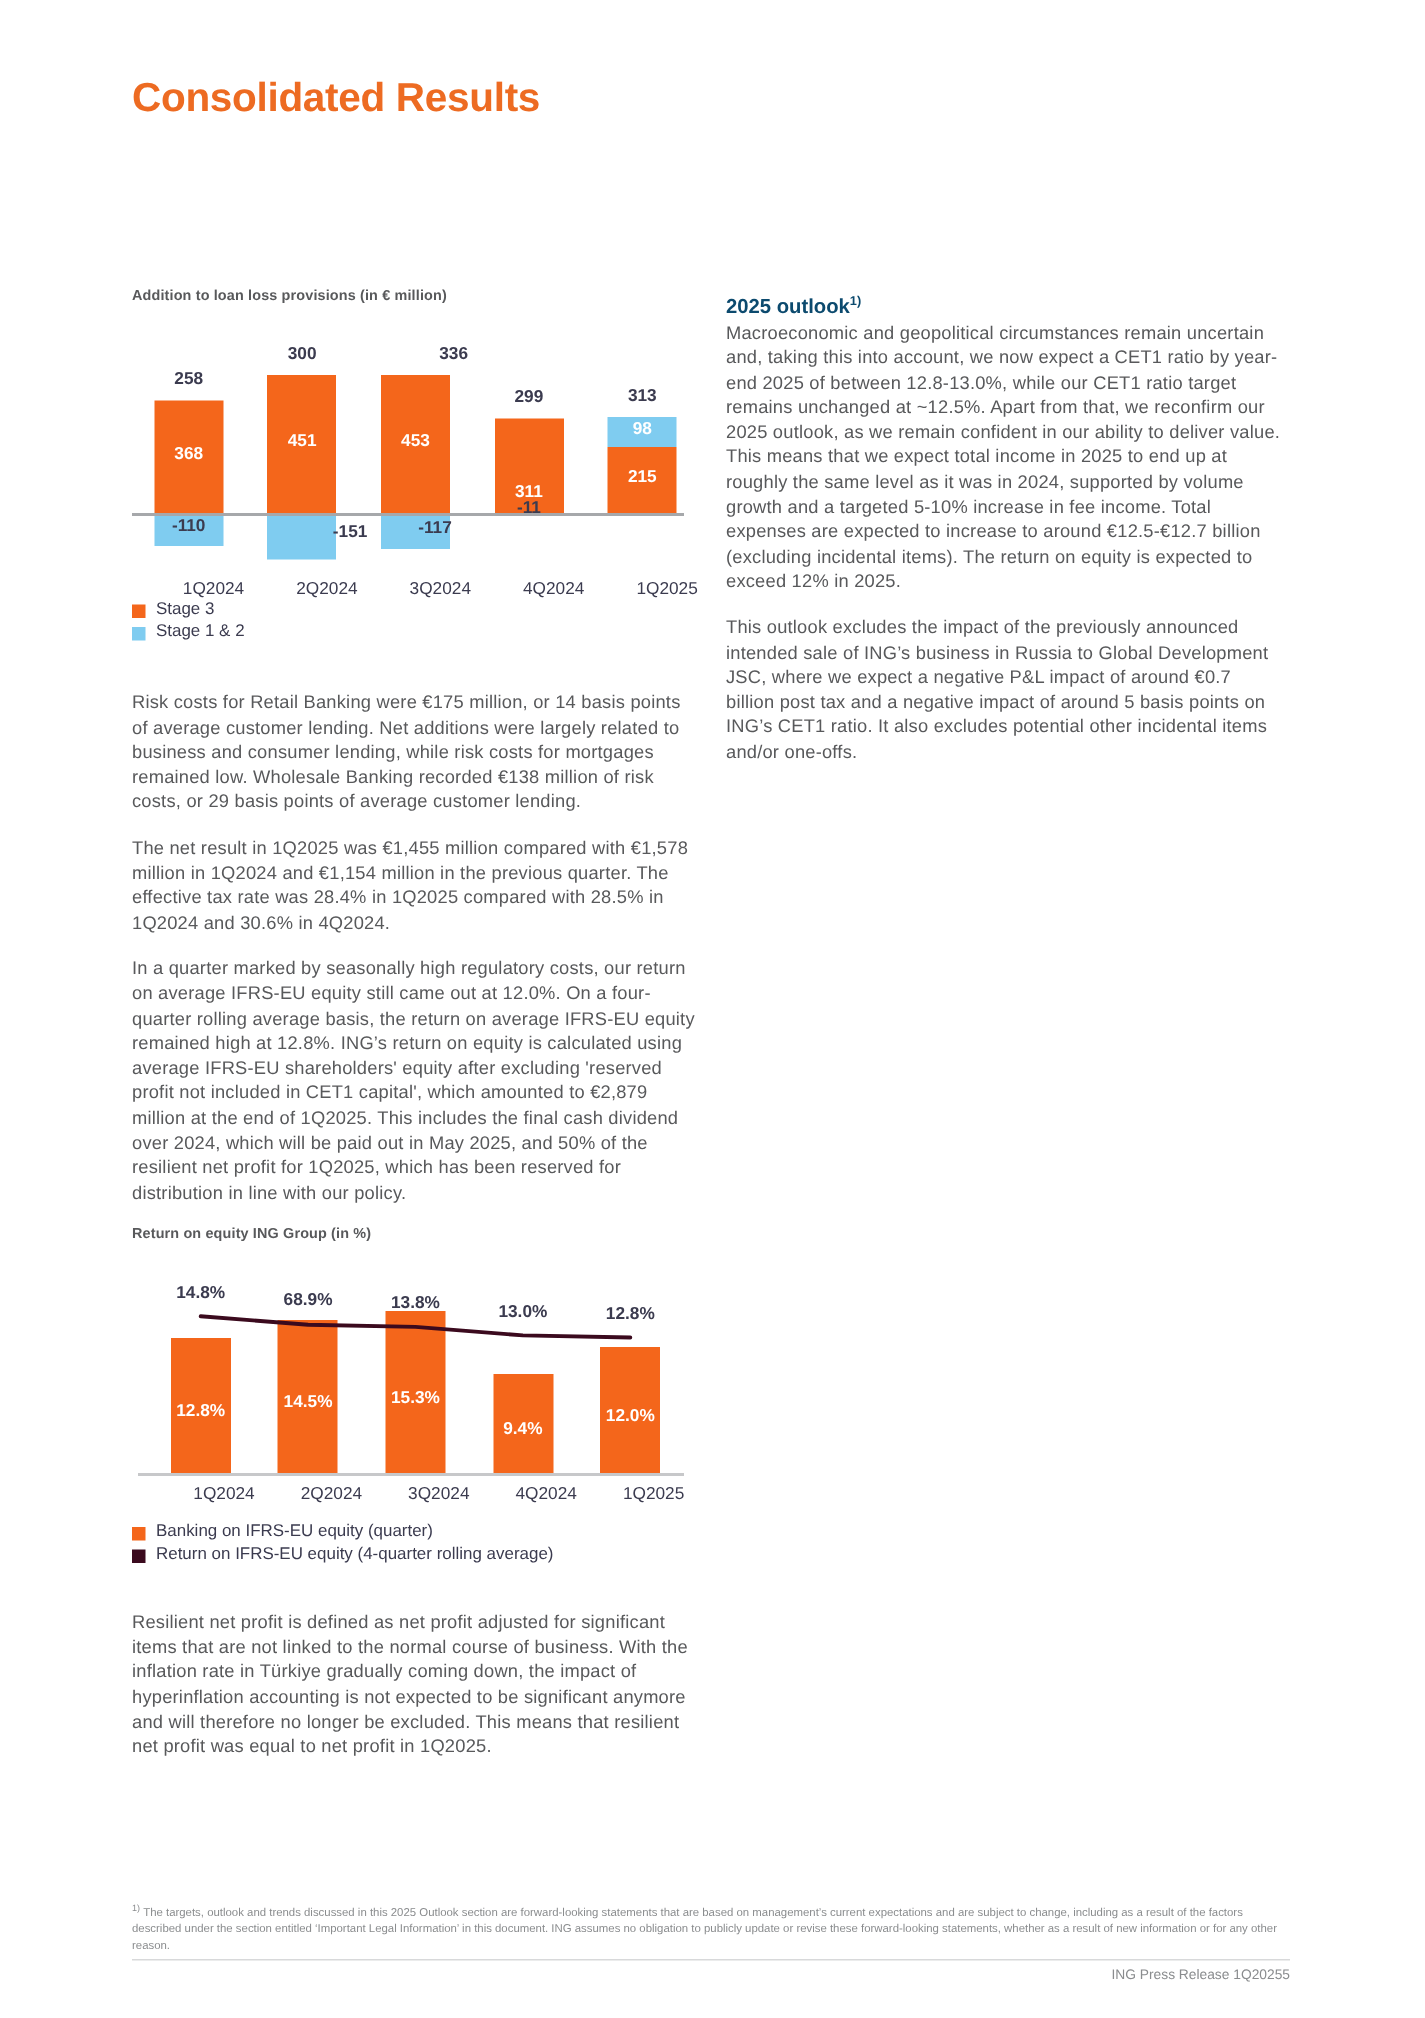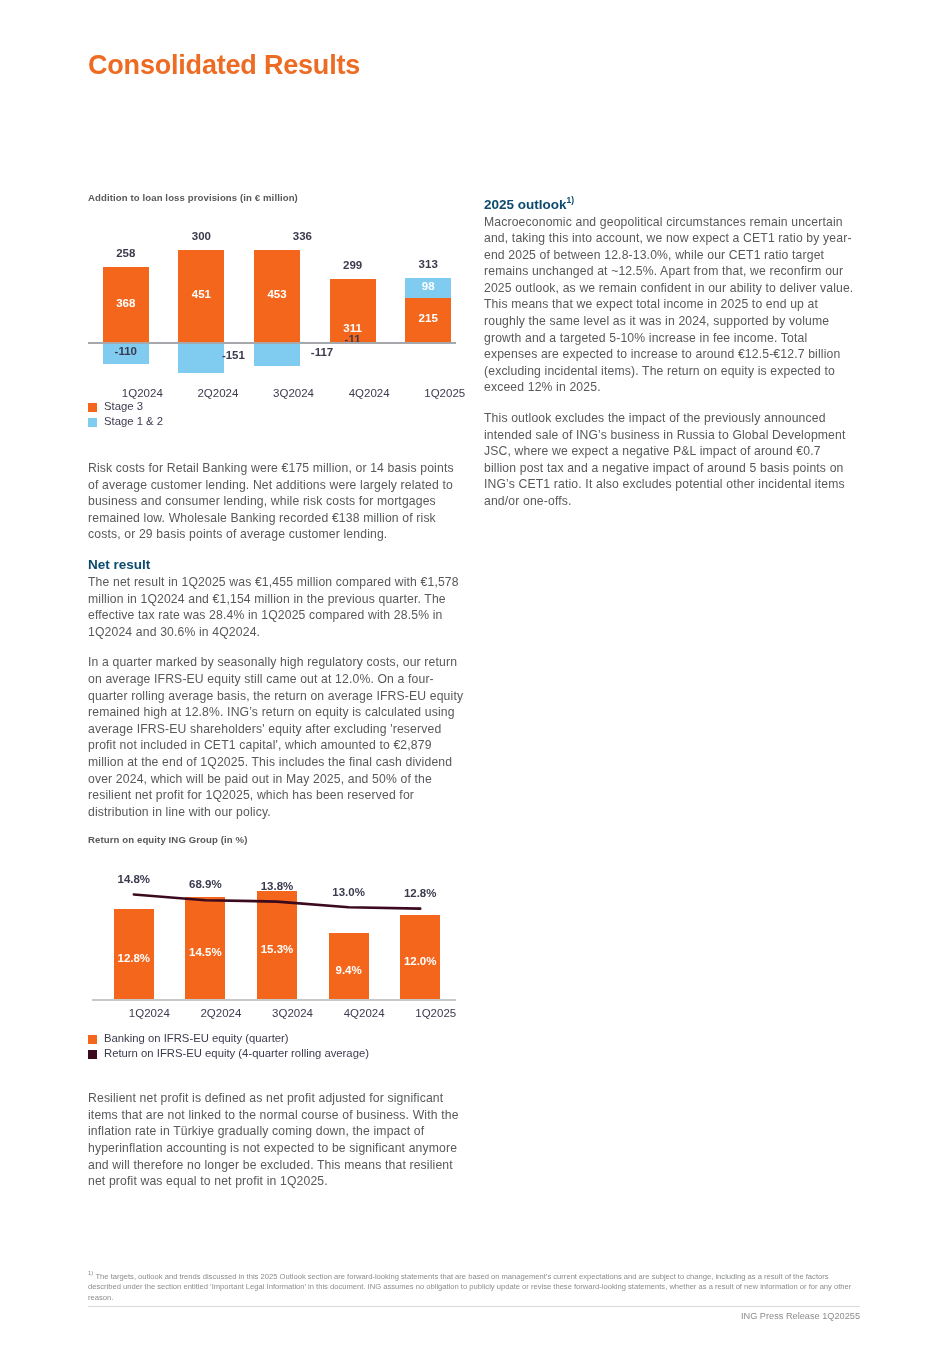--- a/index.html
+++ b/index.html
@@ -94,21 +94,21 @@
           <div class="xlab" style="left: 0.8px; width: 74px; top: 178px;">1Q2024</div>
           <div class="bar" style="left: 90.4px; width: 46px; top: 41.447px; height: 91.553px; background: rgb(244, 102, 27);"></div>
           <div class="dlabel white" style="left: 90.4px; width: 46px; top: 79.2235px;">451</div>
           <div class="bar" style="left: 90.4px; width: 46px; top: 133px; height: 30.653px; background: rgb(127, 204, 240);"></div>
           <div class="dlabel dark" style="left: 90.4px; width: 46px; top: 140.327px; margin-left: 32px;">-151</div>
           <div class="dlabel dark" style="left: 78.4px; width: 70px; top: 21.447px;">300</div>
           <div class="xlab" style="left: 76.4px; width: 74px; top: 178px;">2Q2024</div>
           <div class="bar" style="left: 166px; width: 46px; top: 41.041px; height: 91.959px; background: rgb(244, 102, 27);"></div>
           <div class="dlabel white" style="left: 166px; width: 46px; top: 79.0205px;">453</div>
           <div class="bar" style="left: 166px; width: 46px; top: 133px; height: 23.751px; background: rgb(127, 204, 240);"></div>
-          <div class="dlabel dark" style="left: 184px; width: 46px; top: 136.875px; padding-left: 27px;">-117</div>
+          <div class="dlabel dark" style="left: 152px; width: 46px; top: 136.875px; padding-left: 27px;">-117</div>
           <div class="dlabel dark" style="left: 154px; width: 70px; top: 21.041px; text-align: right;">336</div>
           <div class="xlab" style="left: 152px; width: 74px; top: 178px;">3Q2024</div>
           <div class="bar" style="left: 241.6px; width: 46px; top: 69.867px; height: 63.133px; background: rgb(244, 102, 27);"></div>
           <div class="dlabel white" style="left: 241.6px; width: 46px; top: 93.4335px; margin-top: 20px;">311</div>
           <div class="bar" style="left: 241.6px; width: 46px; top: 133px; height: 2.233px; background: rgb(127, 204, 240);"></div>
           <div class="dlabel dark" style="left: 241.6px; width: 46px; top: 124px;">-11</div>
           <div class="dlabel dark" style="left: 229.6px; width: 70px; top: 49.867px;">299</div>
           <div class="xlab" style="left: 227.6px; width: 74px; top: 178px;">4Q2024</div>
           <div class="bar" style="left: 317.2px; width: 46px; top: 89.355px; height: 43.645px; background: rgb(244, 102, 27);"></div>
           <div class="dlabel white" style="left: 317.2px; width: 46px; top: 103.177px;">215</div>
@@ -127,21 +127,20 @@
             <span class="swatch" style="background: rgb(127, 204, 240);"></span>
             <span class="legend-label">Stage 1 &amp; 2</span>
           </div>
         </div>
     </div>
 
     <div style="height:30px"></div>
 
     <p class="body">Risk costs for Retail Banking were €175 million, or 14 basis points of average customer lending. Net additions were largely related to business and consumer lending, while risk costs for mortgages remained low. Wholesale Banking recorded €138 million of risk costs, or 29 basis points of average customer lending.</p>
 
-    <div class="sec-head">Net result</div>
     <p class="body">The net result in 1Q2025 was €1,455 million compared with €1,578 million in 1Q2024 and €1,154 million in the previous quarter. The effective tax rate was 28.4% in 1Q2025 compared with 28.5% in 1Q2024 and 30.6% in 4Q2024.</p>
     <p class="body">In a quarter marked by seasonally high regulatory costs, our return on average IFRS-EU equity still came out at 12.0%. On a four-quarter rolling average basis, the return on average IFRS-EU equity remained high at 12.8%. ING’s return on equity is calculated using average IFRS-EU shareholders' equity after excluding 'reserved profit not included in CET1 capital', which amounted to €2,879 million at the end of 1Q2025. This includes the final cash dividend over 2024, which will be paid out in May 2025, and 50% of the resilient net profit for 1Q2025, which has been reserved for distribution in line with our policy.</p>
 
     <div class="chart" id="chart2">
       <div class="chart-title">Return on equity ING Group (in %)</div>
       <div class="plot" id="chart2-plot" style="height: 175px;">
           <div class="bar" style="left: 25.8px; width: 40px; top: 57.6471px; height: 90.3529px; background: rgb(244, 102, 27);"></div>
           <div class="dlabel white" style="left: 19.8px; width: 52px; top: 100.824px;">12.8%</div>
           <div class="dlabel dark" style="left: 11.8px; width: 68px; top: 21.5294px;">14.8%</div>
           <div class="xlab" style="left: 9.8px; width: 72px; top: 156px;">1Q2024</div>

